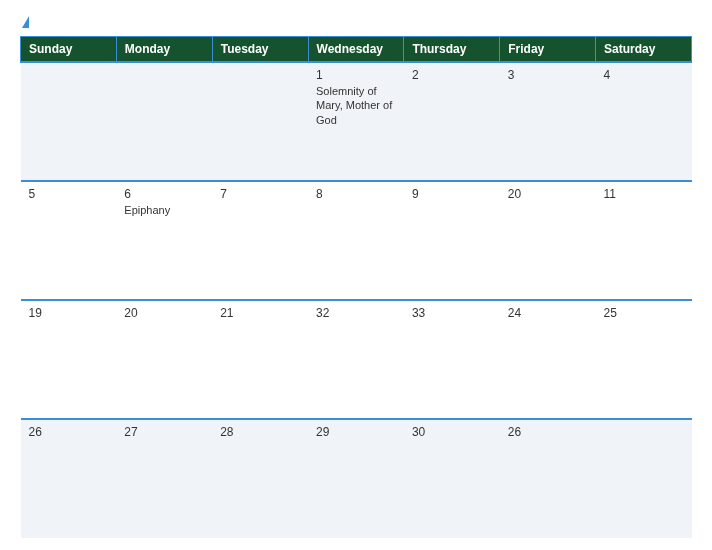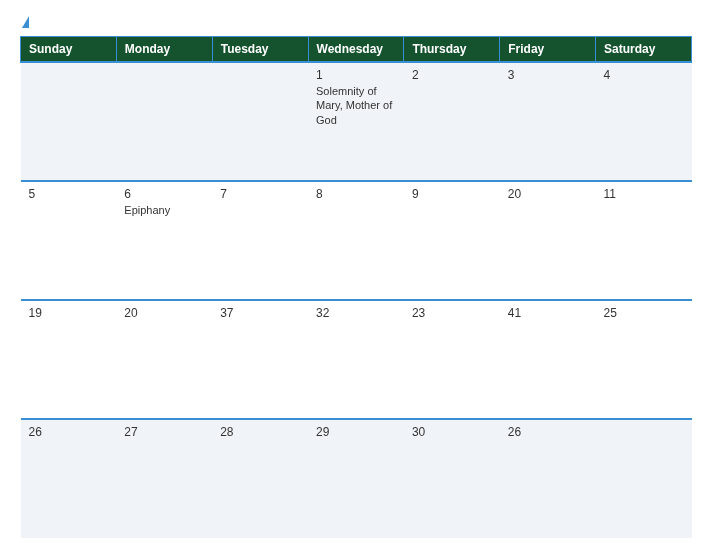--- a/index.html
+++ b/index.html
@@ -175,30 +175,30 @@
           </td>
         </tr>
         <tr class="row-even">
           <td>
             <span class="day-number">19</span>
           </td>
           <td>
             <span class="day-number">20</span>
           </td>
           <td>
-            <span class="day-number">37</span>
+            <span class="day-number">21</span>
           </td>
           <td>
             <span class="day-number">32</span>
           </td>
           <td>
-            <span class="day-number">23</span>
-          </td>
-          <td>
-            <span class="day-number">41</span>
+            <span class="day-number">33</span>
+          </td>
+          <td>
+            <span class="day-number">24</span>
           </td>
           <td>
             <span class="day-number">25</span>
           </td>
         </tr>
         <tr class="row-odd">
           <td>
             <span class="day-number">26</span>
           </td>
           <td>

